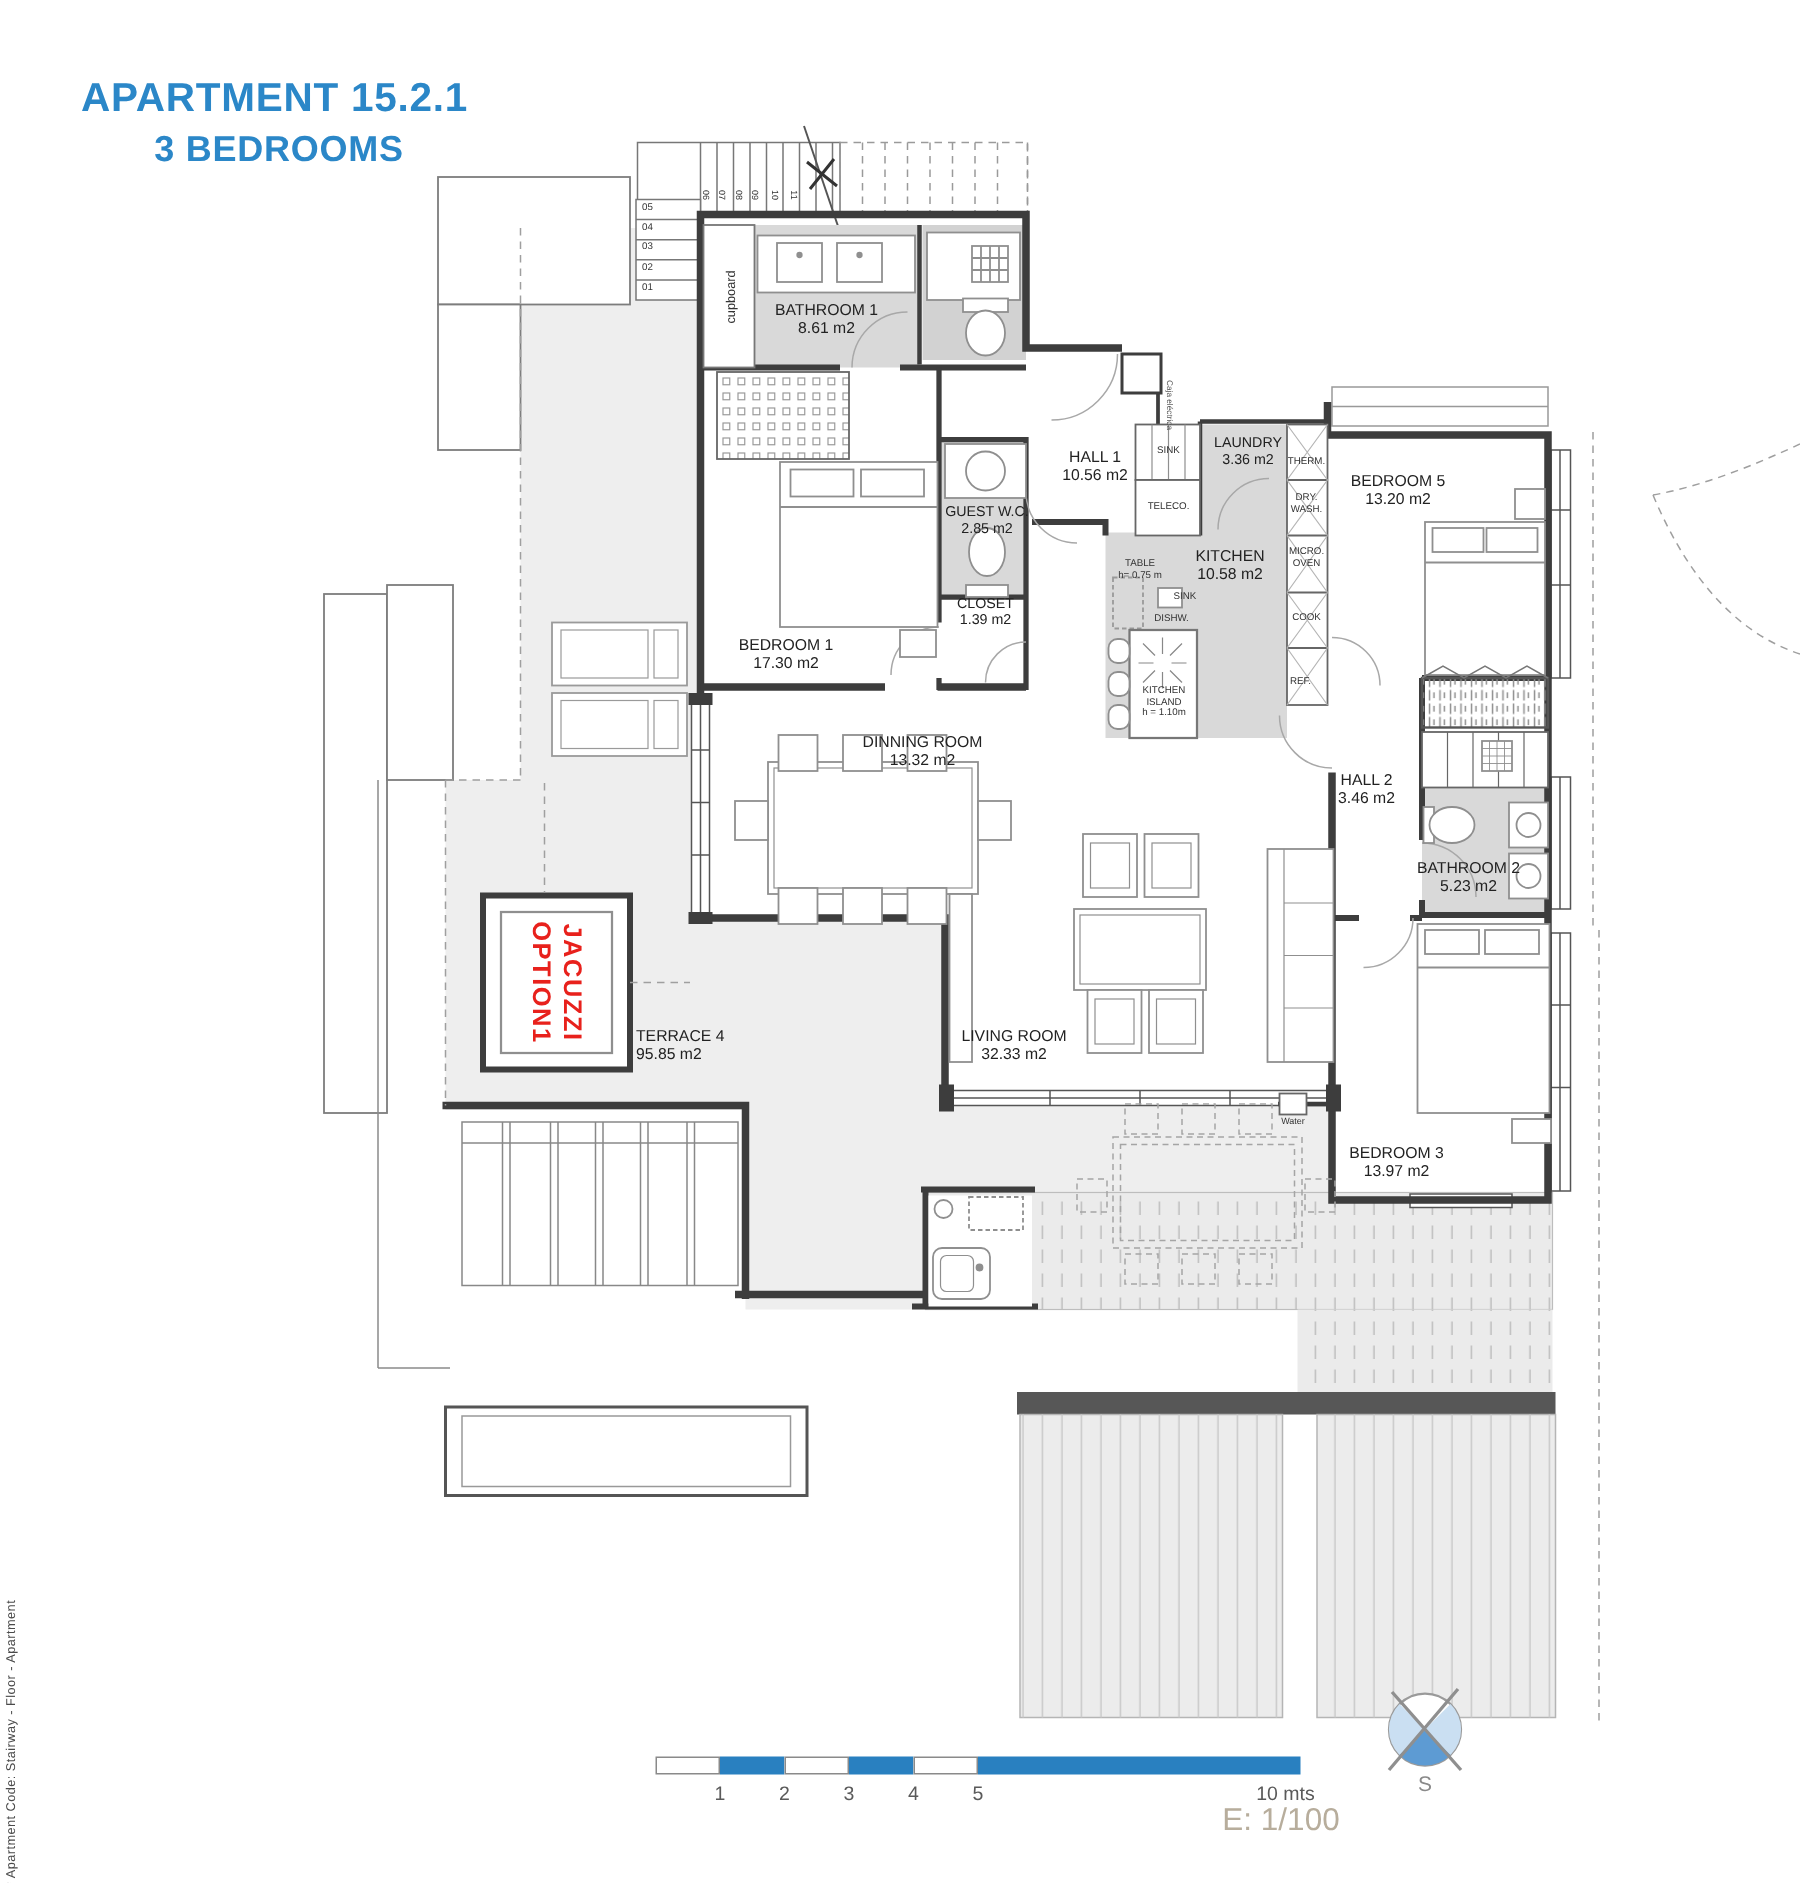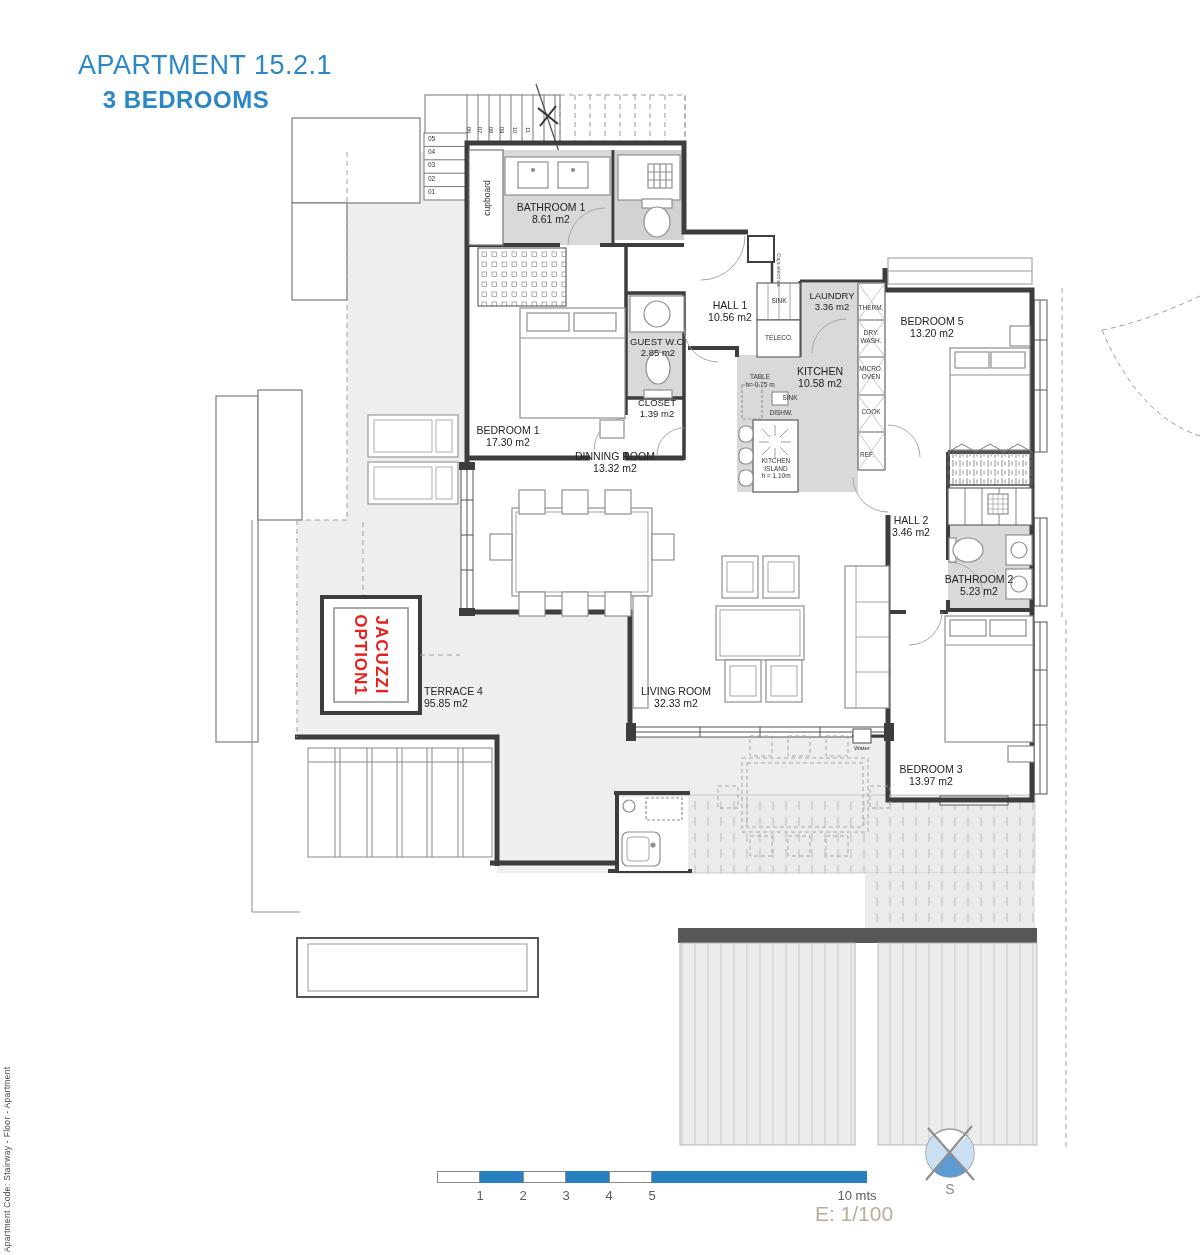--- a/index.html
+++ b/index.html
@@ -1,19 +1,19 @@
 <!DOCTYPE html>
 <html><head>
 <meta charset="utf-8">
 <style>
   html,body{margin:0;padding:0;background:#fff;}
   body{font-family:"Liberation Sans", sans-serif;}
   #page{position:relative;width:1200px;height:1255px;background:#fff;overflow:hidden;}
   #plan-svg{position:absolute;left:0;top:0;}
-  .title1{position:absolute;left:54px;top:50px;font-size:27px;font-weight:normal;color:#2b87c8;letter-spacing:0.5px;white-space:nowrap;margin-left:24px;}
+  .title1{position:absolute;left:54px;top:50px;font-size:27px;font-weight:bold;color:#2b87c8;letter-spacing:0.5px;white-space:nowrap;}
   .title2{position:absolute;left:186px;top:86px;transform:translateX(-50%);font-size:24px;font-weight:bold;color:#2b87c8;letter-spacing:0.5px;white-space:nowrap;}
   .rm{position:absolute;transform:translateX(-50%);text-align:center;font-size:10.5px;line-height:12px;color:#222;white-space:nowrap;}
   .rm.sm{font-size:9.5px;line-height:11px;}
   .rm.la{transform:none;text-align:left;}
   .fx{position:absolute;transform:translate(-50%,-50%);text-align:center;font-size:6.5px;line-height:7.5px;color:#333;white-space:pre-line;}
   .vtext{position:absolute;transform:translate(-50%,-50%) rotate(-90deg);font-size:8.5px;color:#333;white-space:nowrap;}
   .vtext.cw{transform:translate(-50%,-50%) rotate(90deg);font-size:5.5px;color:#555;}
   .stnum{position:absolute;font-size:6.5px;color:#333;}
   .tread{position:absolute;font-size:6px;color:#333;transform:rotate(90deg);}
   .jz{position:absolute;left:371px;top:655px;transform:translate(-50%,-50%) rotate(90deg);color:#e8211c;font-weight:bold;font-size:17px;line-height:21px;text-align:center;letter-spacing:1px;white-space:nowrap;}
@@ -315,21 +315,21 @@
 </svg>
 
 <div class="title1">APARTMENT 15.2.1</div>
 <div class="title2">3 BEDROOMS</div>
 <div class="side">* Apartment Code: Stairway - Floor - Apartment</div>
 
 <div class="rm" style="left:551px;top:201px">
       <div>BATHROOM 1</div>
       <div>8.61 m2</div>
     </div>
-<div class="rm" style="left:508px;top:424px">
+<div class="rm" style="left:524px;top:424px">
       <div>BEDROOM 1</div>
       <div>17.30 m2</div>
     </div>
 <div class="rm sm" style="left:658px;top:336px">
       <div>GUEST W.C.</div>
       <div>2.85 m2</div>
     </div>
 <div class="rm sm" style="left:657px;top:397px">
       <div>CLOSET</div>
       <div>1.39 m2</div>
@@ -351,21 +351,21 @@
       <div>13.20 m2</div>
     </div>
 <div class="rm" style="left:911px;top:514px">
       <div>HALL 2</div>
       <div>3.46 m2</div>
     </div>
 <div class="rm" style="left:979px;top:573px">
       <div>BATHROOM 2</div>
       <div>5.23 m2</div>
     </div>
-<div class="rm" style="left:615px;top:450px">
+<div class="rm" style="left:615px;top:489px">
       <div>DINNING ROOM</div>
       <div>13.32 m2</div>
     </div>
 <div class="rm" style="left:676px;top:685px">
       <div>LIVING ROOM</div>
       <div>32.33 m2</div>
     </div>
 <div class="rm" style="left:931px;top:763px">
       <div>BEDROOM 3</div>
       <div>13.97 m2</div>

